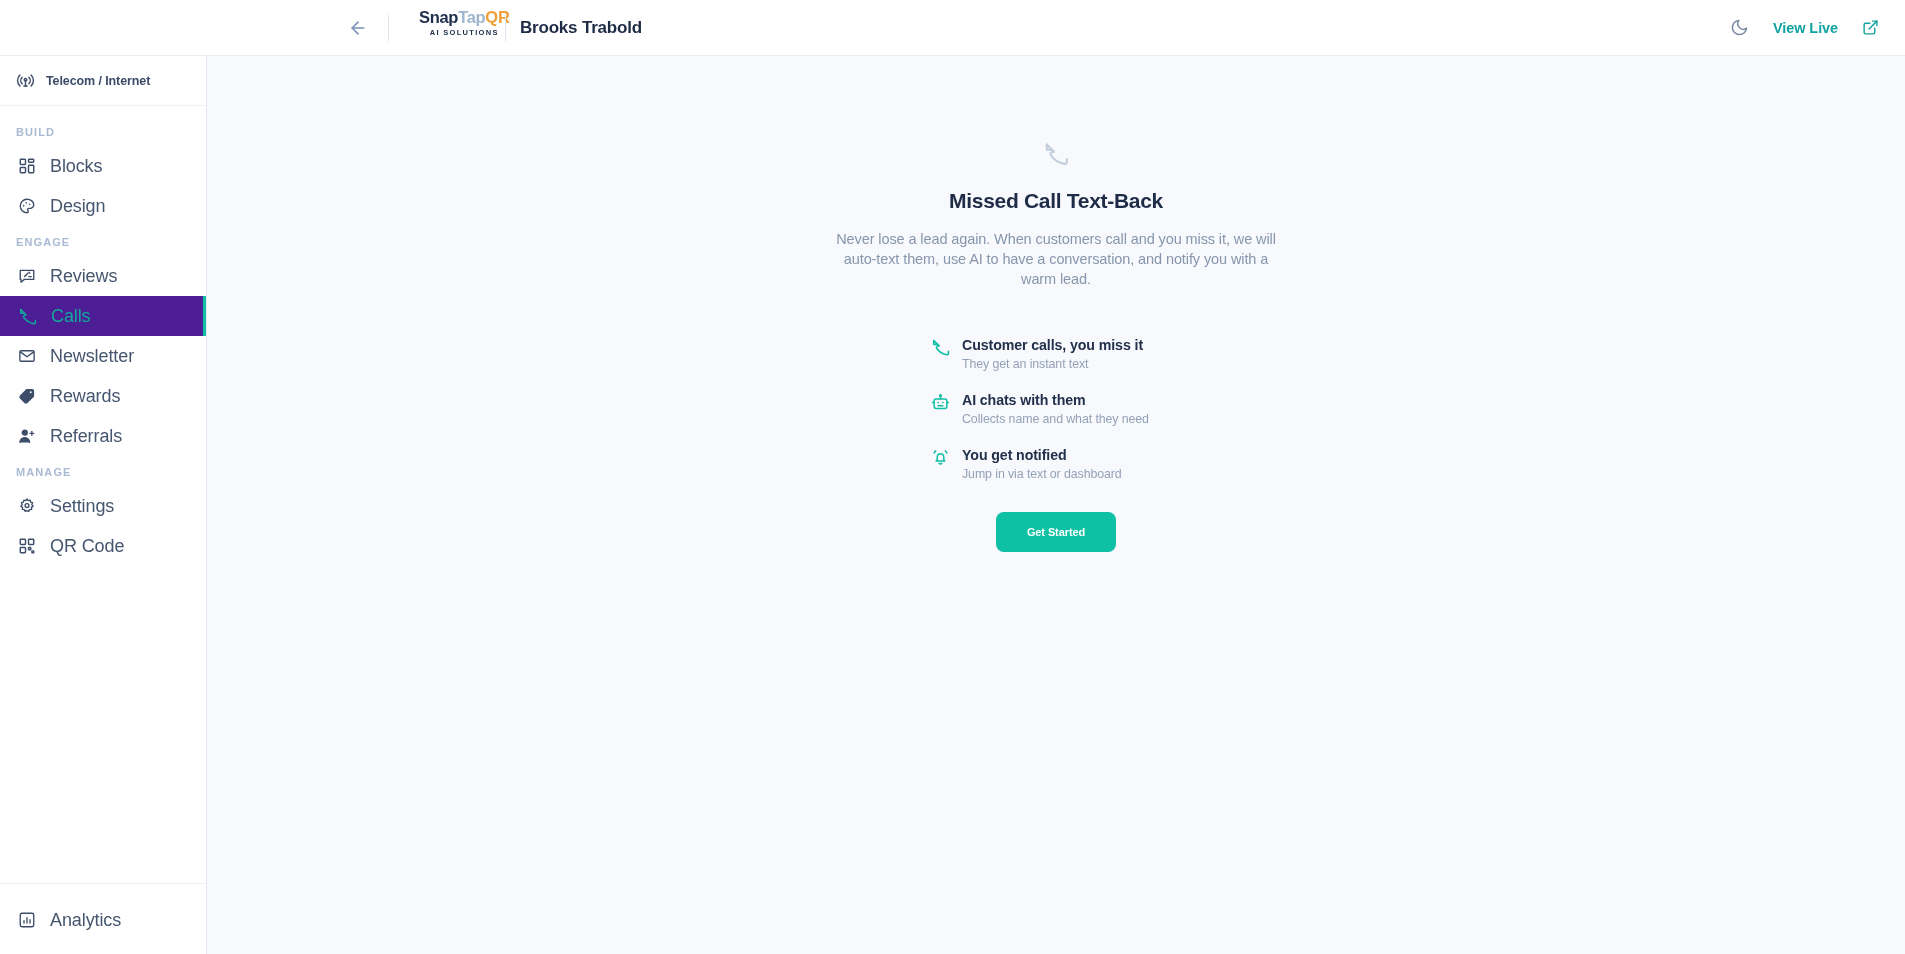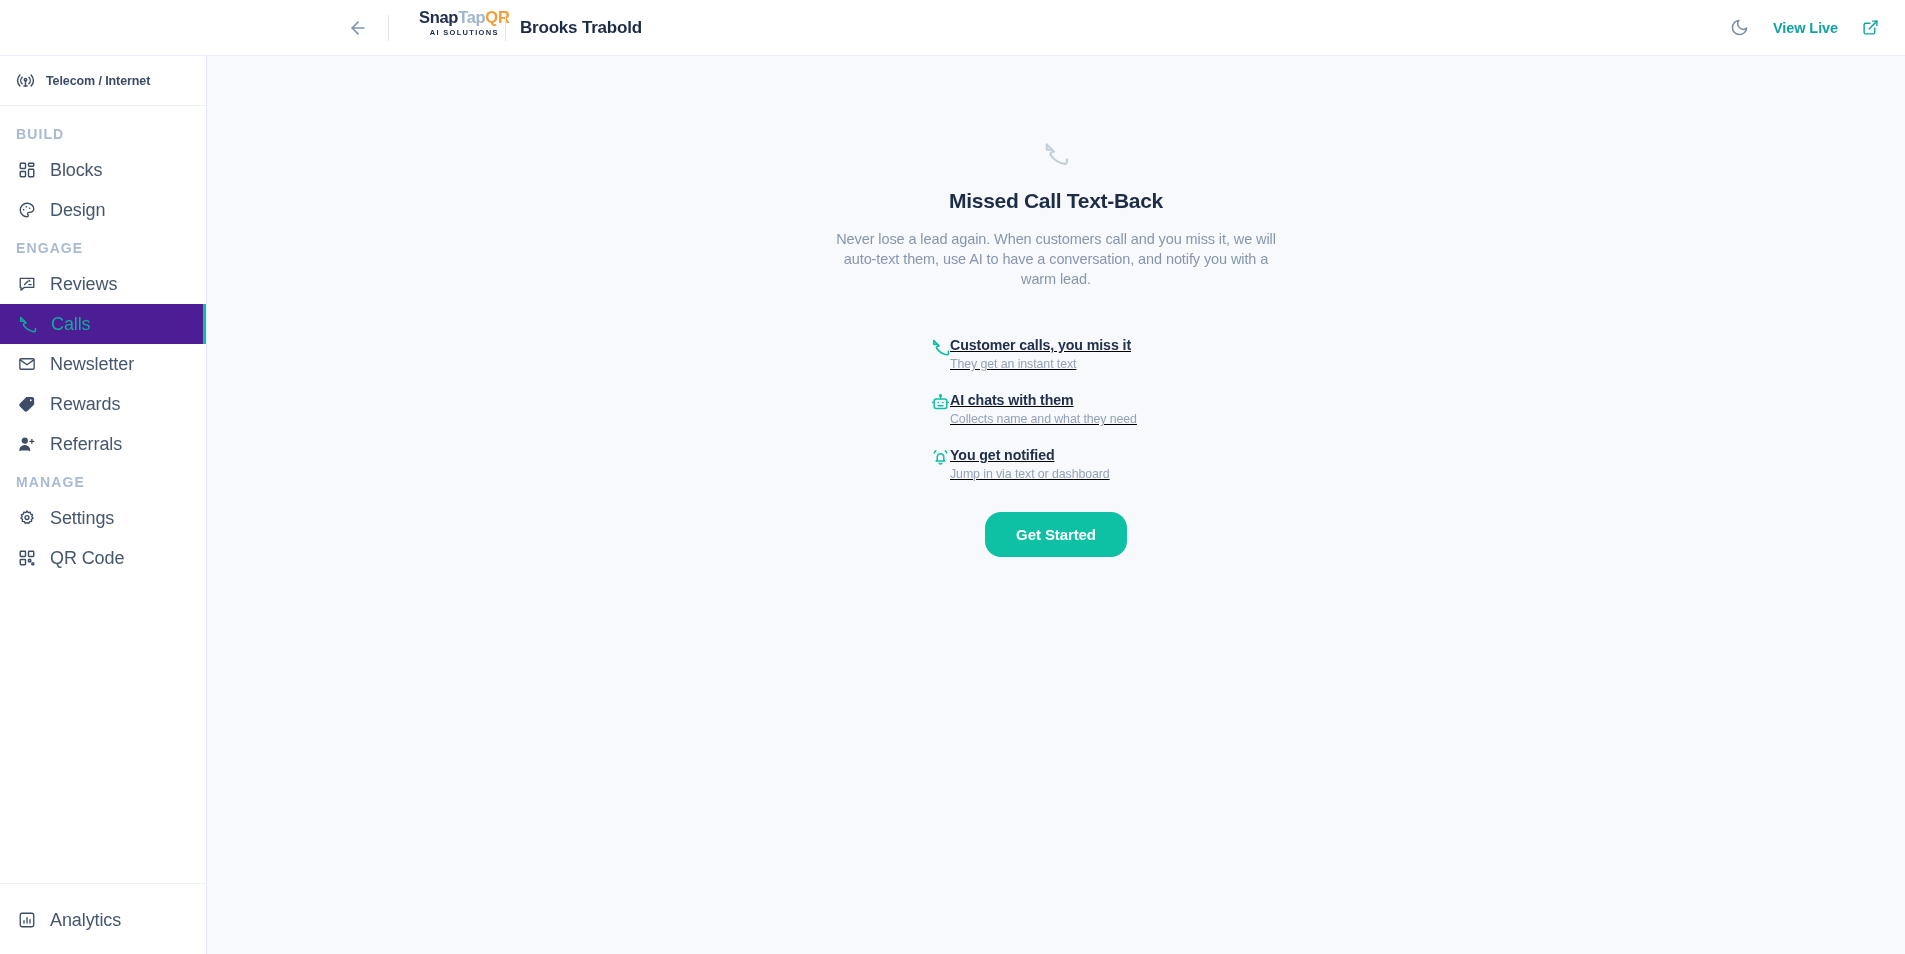--- a/index.html
+++ b/index.html
@@ -123,21 +123,21 @@
     cursor: pointer;
   }
   .brand-label {
     font-size: 12.5px;
     font-weight: bold;
     color: #3c4c68;
     letter-spacing: -0.1px;
   }
   .nav-scroll { flex: 1; padding-top: 10px; overflow: hidden; }
   .nav-section {
-    font-size: 14px;
+    font-size: 11px;
     font-weight: bold;
     letter-spacing: 1.1px;
     color: #a9bad2;
     padding: 10px 0 8px 16px;
   }
   .nav-item {
     display: flex;
     align-items: center;
     gap: 14px;
     height: 40px;
@@ -204,23 +204,22 @@
   }
 
   .features {
     margin: 47px auto 0 auto;
     width: 250px;
     text-align: left;
   }
   .feature {
     display: flex;
     align-items: flex-start;
-    gap: 0;
+    gap: 12px;
     margin-bottom: 19px;
-    text-decoration: underline;
   }
   .feature-ic {
     color: #11bfa6;
     flex: 0 0 auto;
     margin-top: 2px;
     display: flex;
   }
   .feature-title {
     font-size: 14.2px;
     font-weight: bold;
@@ -234,22 +233,22 @@
     letter-spacing: -0.1px;
     margin-top: 2px;
     line-height: 16px;
   }
 
   .cta-wrap { margin-top: 30px; display: flex; justify-content: center; }
   .cta {
     background: #0ec0a4;
     color: #ffffff;
     border: none;
-    border-radius: 16px;
-    font-size: 15px;
+    border-radius: 8px;
+    font-size: 11px;
     font-weight: bold;
     padding: 14px 31px;
     cursor: pointer;
     font-family: "Liberation Sans", sans-serif;
     letter-spacing: -0.1px;
   }
 </style>
 </head>
 <body>
 

